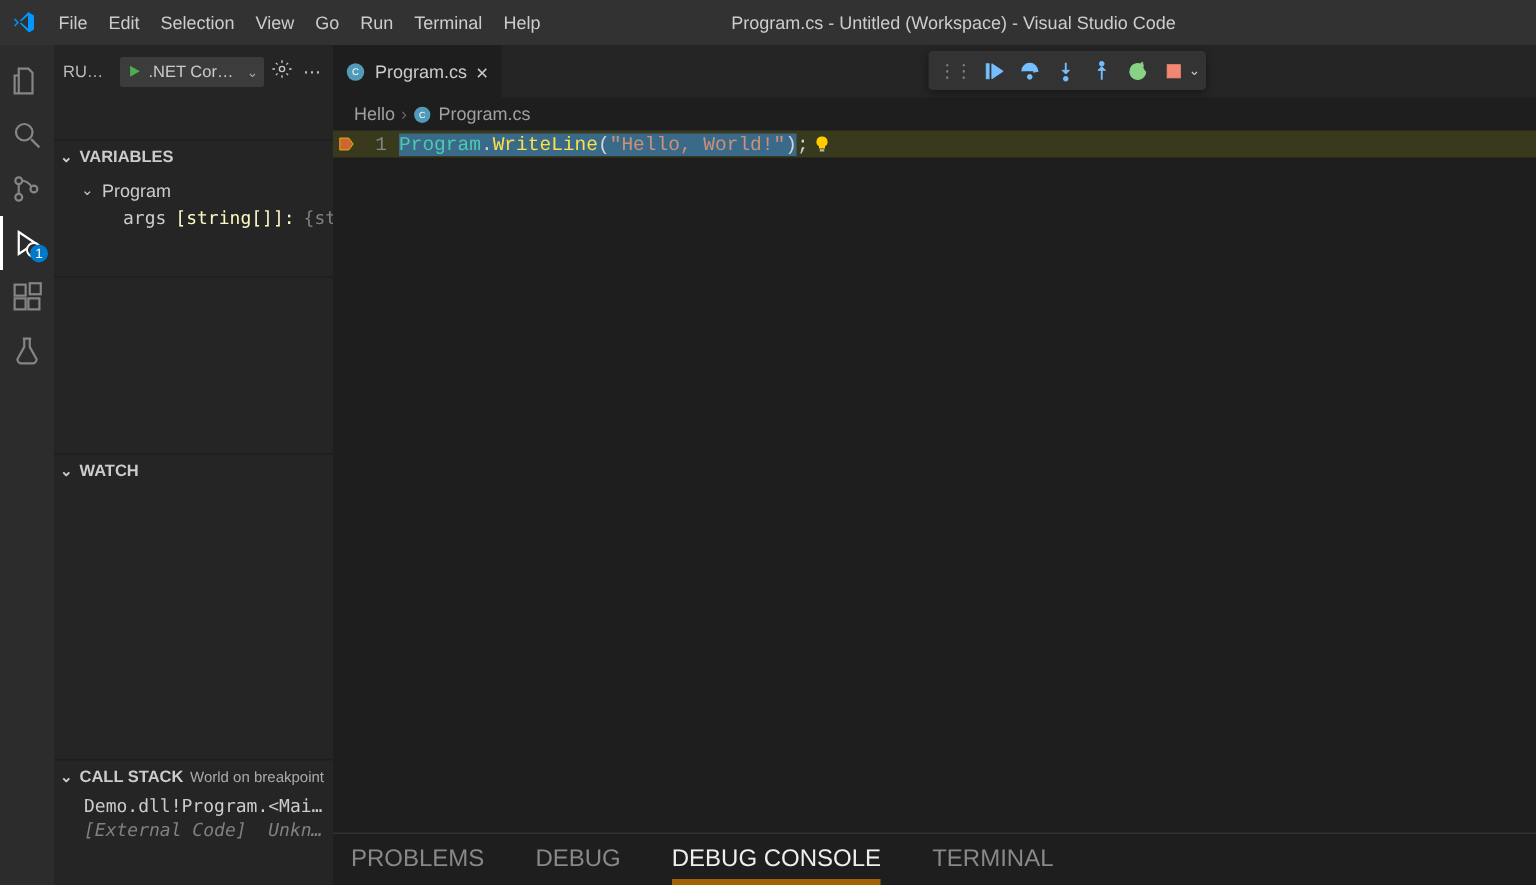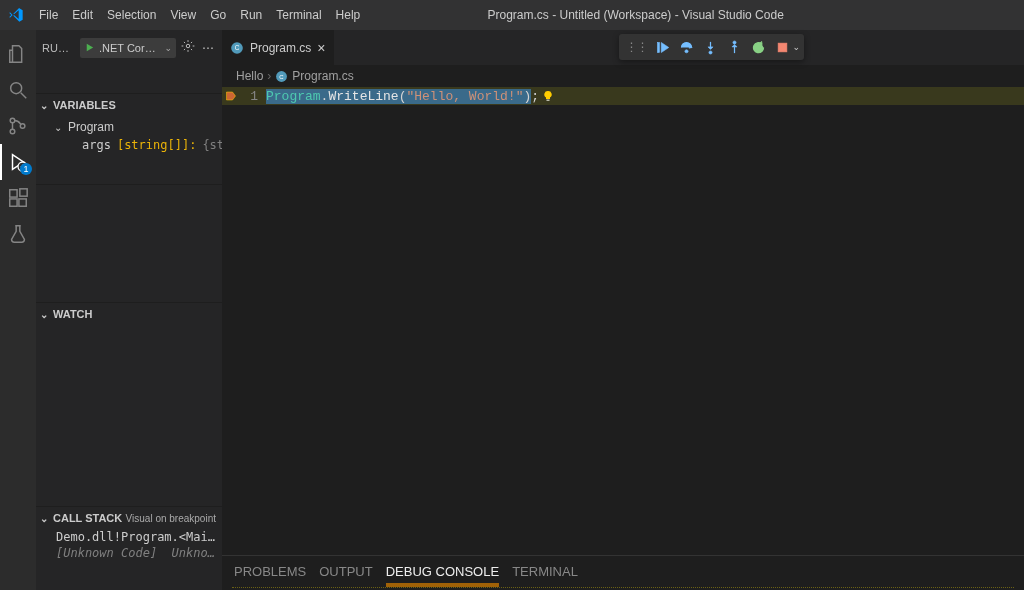--- a/index.html
+++ b/index.html
@@ -129,21 +129,21 @@
   .tree-item{display:flex;align-items:center;gap:4px;color:#ccc;height:18px;}
   .tree-item .twist{font-size:10px;color:#ccc;width:10px;}
   .var-row{
     font-family:Consolas,monospace;
     font-size:12px;
     display:flex;gap:6px;
     padding-left:28px;
     color:#ccc;
     height:18px;align-items:center;
   }
-  .var-type{color:#eab308;}
+  .var-type{color:#fef9c3;}
   .var-val{color:#808080;}
 
   .section-flex{flex:1;min-height:0;}
   .callstack-header{display:flex;align-items:center;justify-content:space-between;padding-right:6px;}
   .paused-label{font-size:10px;color:#aaa;font-weight:normal;}
   .stack-row{
     font-family:Consolas,monospace;
     font-size:12px;
     padding:1px 0 1px 20px;
     color:#ccc;
@@ -225,38 +225,38 @@
     display:flex;
     align-items:center;
     position:relative;
   }
   .code-line.current{background:#39391d;}
   .gutter-bp{width:18px;display:flex;justify-content:center;align-items:center;}
   .line-no{width:26px;text-align:right;color:#858585;padding-right:8px;}
   .code-text{white-space:pre;}
   .code-text .sel{background:#3a6a8a;}
   .tok-type{color:#4ec9b0;}
-  .tok-method{color:#e5e5e5;}
+  .tok-method{color:#fde047;}
   .tok-string{color:#ce9178;}
   .tok-punc{color:#d4d4d4;}
   .bulb{background:none;width:14px;height:14px;margin-left:2px;display:inline-flex;align-items:center;justify-content:center;}
 
   
   .bottom-panel{
     height:35px;
     background:#1e1e1e;
     border-top:1px solid #333;
     display:flex;
     flex-direction:column;
   }
   .panel-tabs{
     display:flex;
-    gap:13px;
+    gap:34px;
     padding:4px 12px 0 12px;
-    font-size:13px;
+    font-size:16px;
   }
   .panel-tab{
     color:#888;
     padding:4px 0;
     cursor:pointer;
   }
   .panel-tab.active{
     color:#eee;
     border-bottom:4px solid #a16207;
   }
@@ -380,25 +380,25 @@
         <span>WATCH</span>
       </div>
     </div>
 
     <div class="section" style="height:84px;">
       <div class="section-header callstack-header">
         <span style="display:flex;align-items:center;gap:3px;">
           <span class="twist">⌄</span>
           <span>CALL STACK</span>
         </span>
-        <span class="paused-label">Visual on breakpoint</span>
+        <span class="paused-label">World on breakpoint</span>
       </div>
       <div class="stack-row">Demo.dll!Program.&lt;Main&gt;$(string[</div>
       <div class="stack-row ext">
-        <span>[Unknown Code]</span>
+        <span>[External Code]</span>
         &nbsp;<span class="src">Unknown Sou…</span>
       </div>
     </div>
   </div>
 
   <div class="editor-area">
     <div class="tab-row">
       <div class="tab">
         <span class="file-ico">
           <svg width="14" height="14" viewBox="0 0 24 24">
@@ -480,20 +480,20 @@
               <path d="M12 2a7 7 0 00-4 13v3h8v-3a7 7 0 00-4-13z" fill="#ffcc00"></path>
               <rect x="9" y="19" width="6" height="3" fill="#bba"></rect>
             </svg>
           </span>
       </div>
     </div>
 
     <div class="bottom-panel">
       <div class="panel-tabs">
         <div class="panel-tab">PROBLEMS</div>
-        <div class="panel-tab">OUTPUT</div>
+        <div class="panel-tab">DEBUG</div>
         <div class="panel-tab active">DEBUG CONSOLE</div>
         <div class="panel-tab">TERMINAL</div>
       </div>
       <div class="dot-line"></div>
     </div>
   </div>
 </div>
 
 </body></html>

